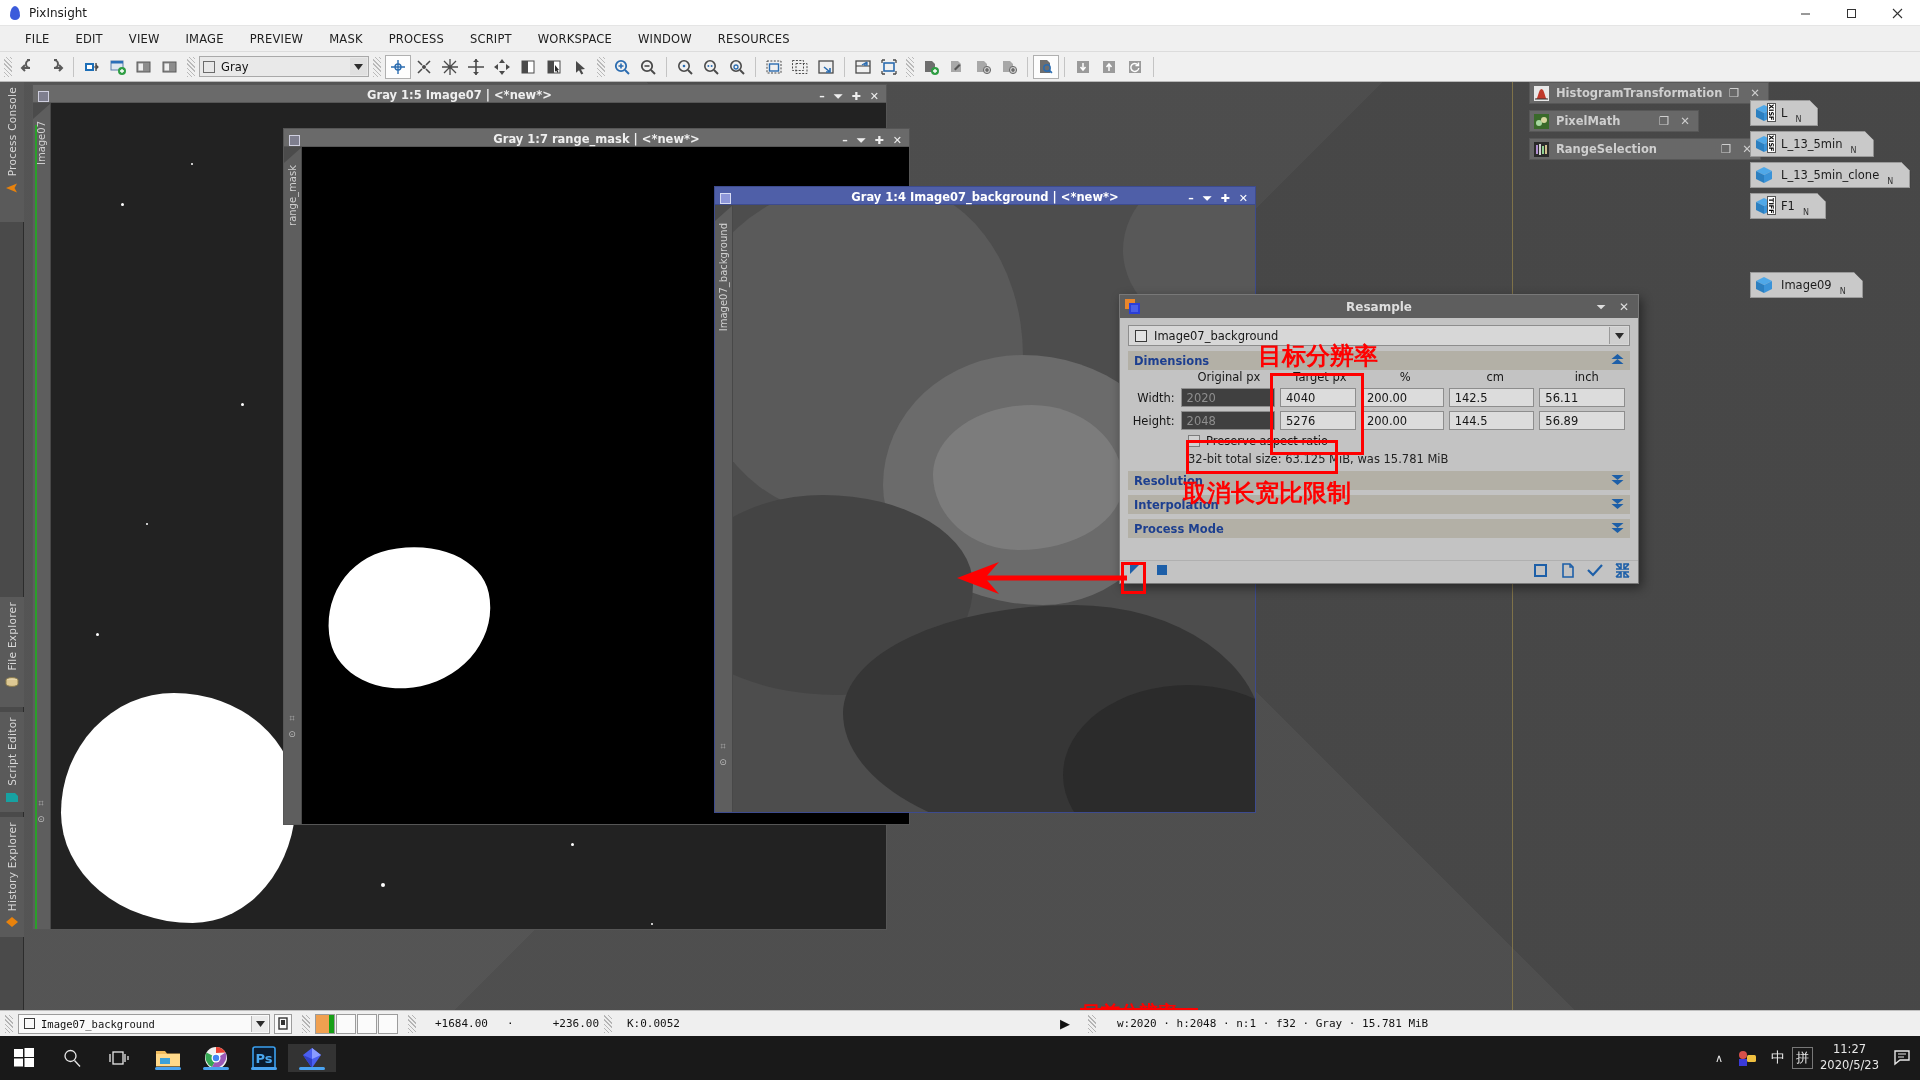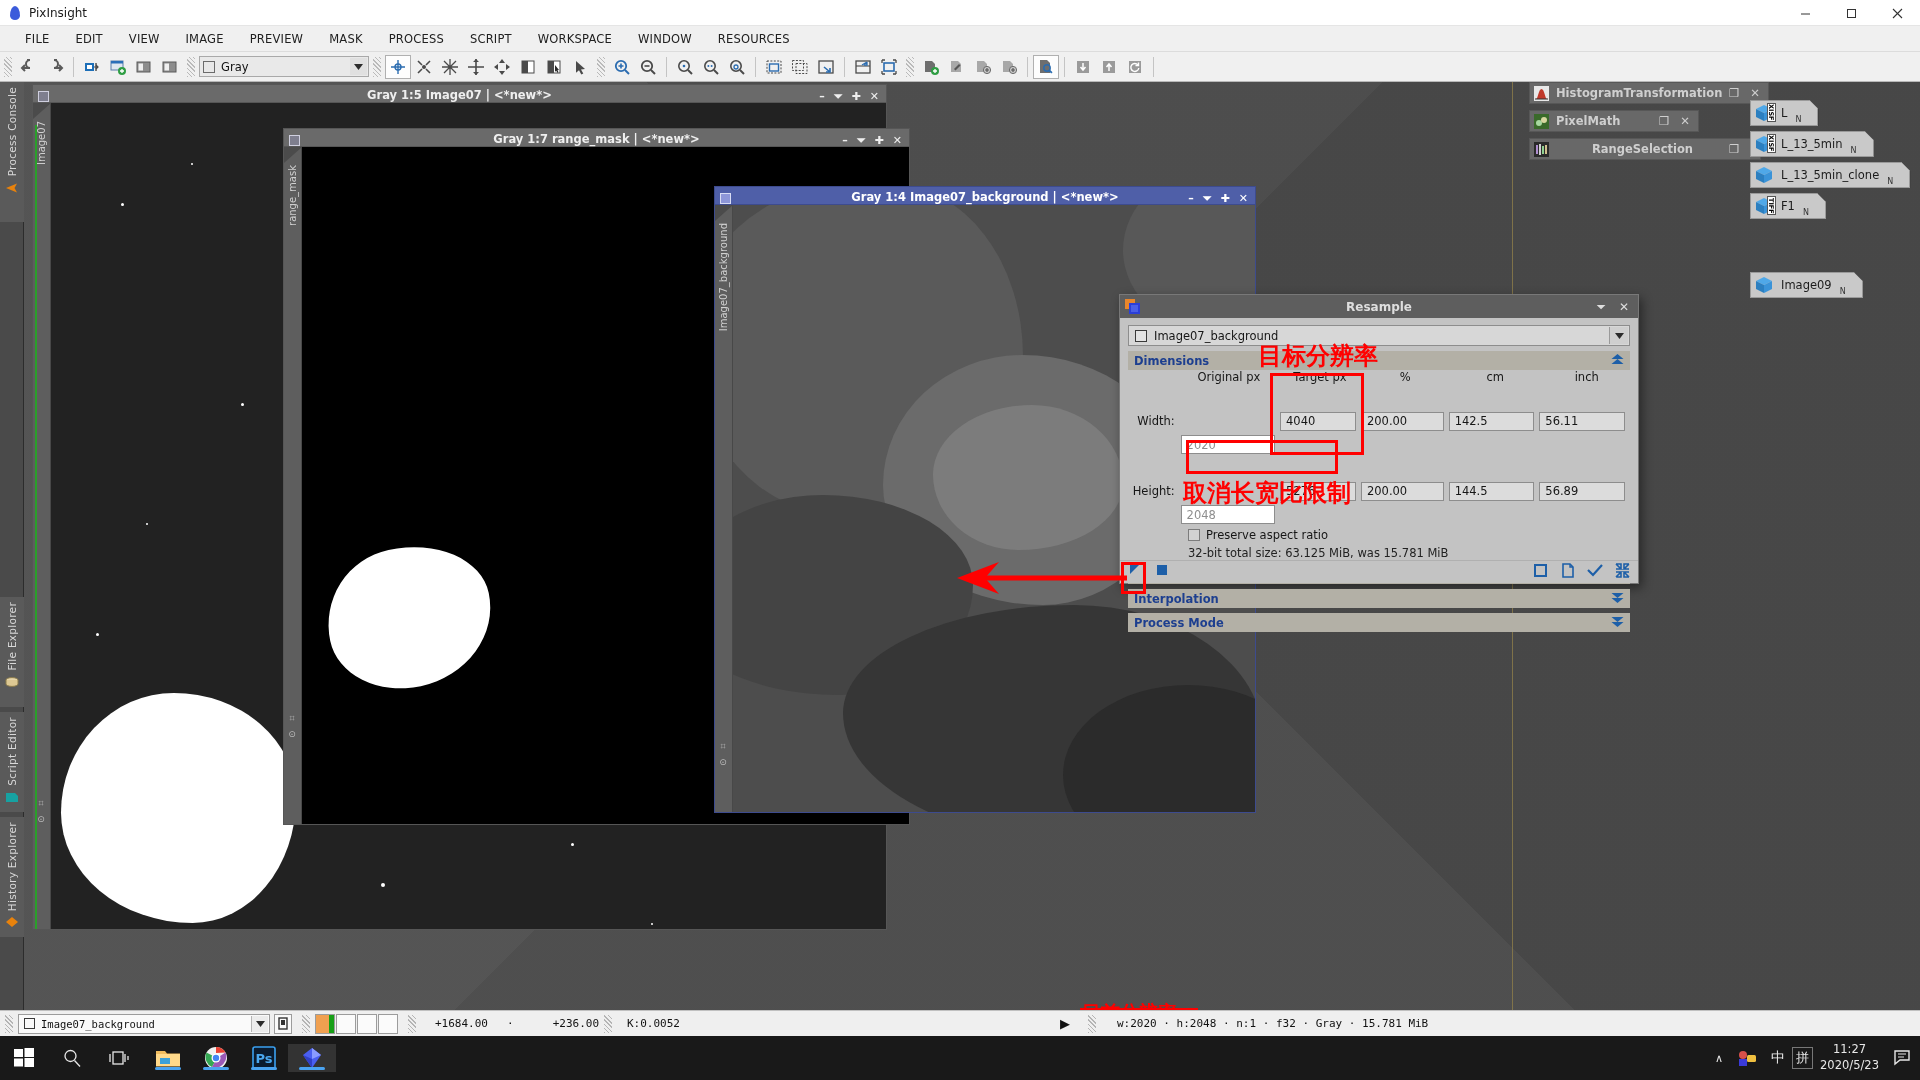--- a/index.html
+++ b/index.html
@@ -209,21 +209,21 @@
     display: flex; align-items: center; color: #1d3f8f; font-weight: bold;
     font-size: 11.5px; padding-left: 6px; position: relative;
   }
   .sect-head .chev { position: absolute; right: 6px; color: #1d5fa8; font-size: 11px; }
   .grid-row { display: flex; align-items: center; margin-top: 4px; }
   .grid-lbl { width: 54px; text-align: right; padding-right: 6px; font-size: 11.5px; }
   .cell {
     height: 19px; border: 1px solid #8d8d8d; background: #dcdcdc;
     display: flex; align-items: center; padding-left: 5px; margin-right: 5px; font-size: 11.5px;
   }
-  .cell.disabled { color: #8e8e8e; background: #ffffff; margin-top: 47px; }
+  .cell.disabled { color: #8e8e8e; background: #404040; }
   .col-hdr { display: flex; font-size: 11.5px; }
   .col-hdr div { text-align: center; }
   .chk-row { display: flex; align-items: center; margin-top: 4px; padding-left: 60px; }
   .chk { width: 12px; height: 12px; border: 1px solid #7c7c7c; background: #d2d2d2; margin-right: 6px; }
   .size-note { padding-left: 60px; margin-top: 4px; font-size: 11.5px; color: #222; }
   .rs-footer {
     position: absolute; left: 0; right: 0; bottom: 0; height: 23px;
     background: #c3c3c3; display: flex; align-items: center; padding: 0 8px;
     border-top: 1px solid #b0b0b0;
   }
@@ -738,21 +738,21 @@
             <circle cx="5" cy="9" r="3" fill="#a8d8a0"></circle>
             <circle cx="10" cy="6" r="3" fill="#d8d8a0"></circle>
           </svg>
       </div>
       <span>PixelMath</span>
       <div class="dp-ctrl">
         <span>❐</span>
         <span>✕</span>
       </div>
     </div>
-    <div class="dock-proc" style="left:1505px; top:56px; width:232px;gap:36px;">
+    <div class="dock-proc" style="left:1505px; top:56px; width:232px;">
       <div class="dp-ico">
         <svg width="15" height="15" viewBox="0 0 15 15">
             <rect width="15" height="15" fill="#2a2a2a"></rect>
             <rect x="2" y="3" width="2" height="9" fill="#b08fd0"></rect>
             <rect x="5" y="2" width="2" height="11" fill="#d0d0d0"></rect>
             <rect x="8" y="4" width="2" height="8" fill="#8fd08f"></rect>
             <rect x="11" y="3" width="2" height="9" fill="#d0c08f"></rect>
           </svg>
       </div>
       <span>RangeSelection</span>

